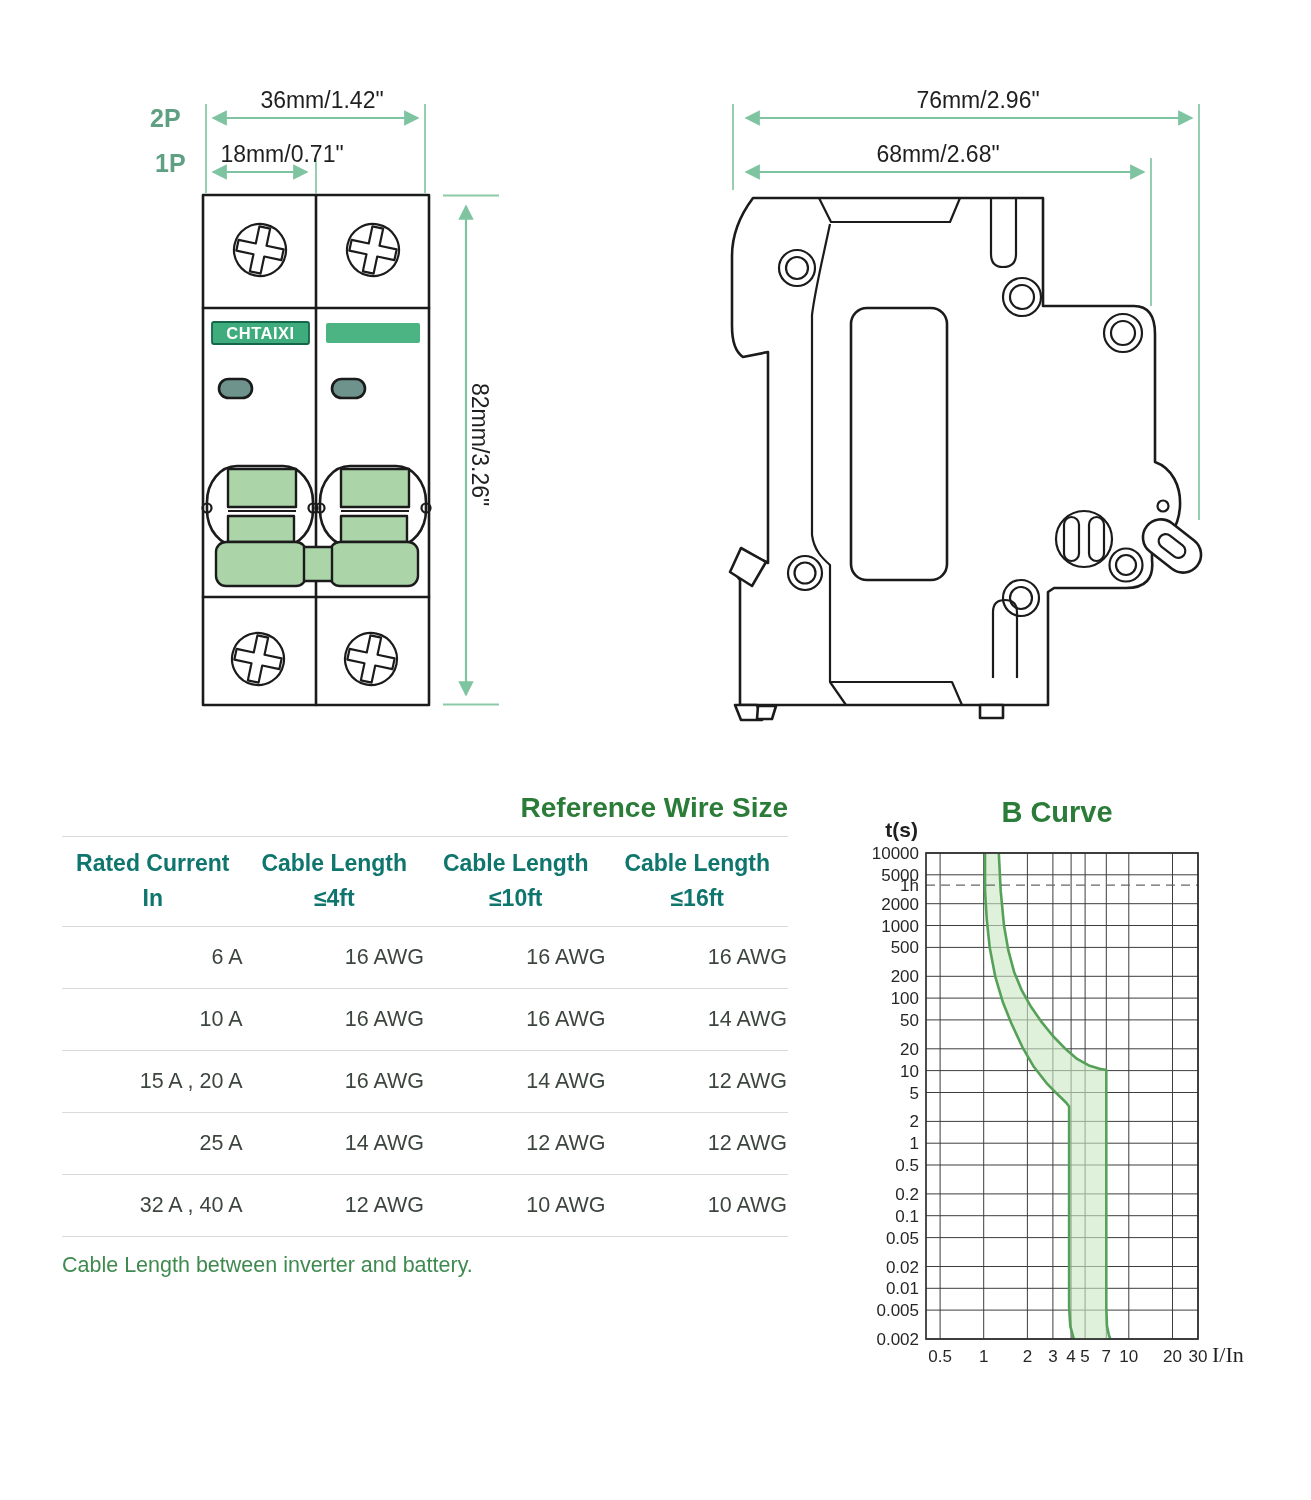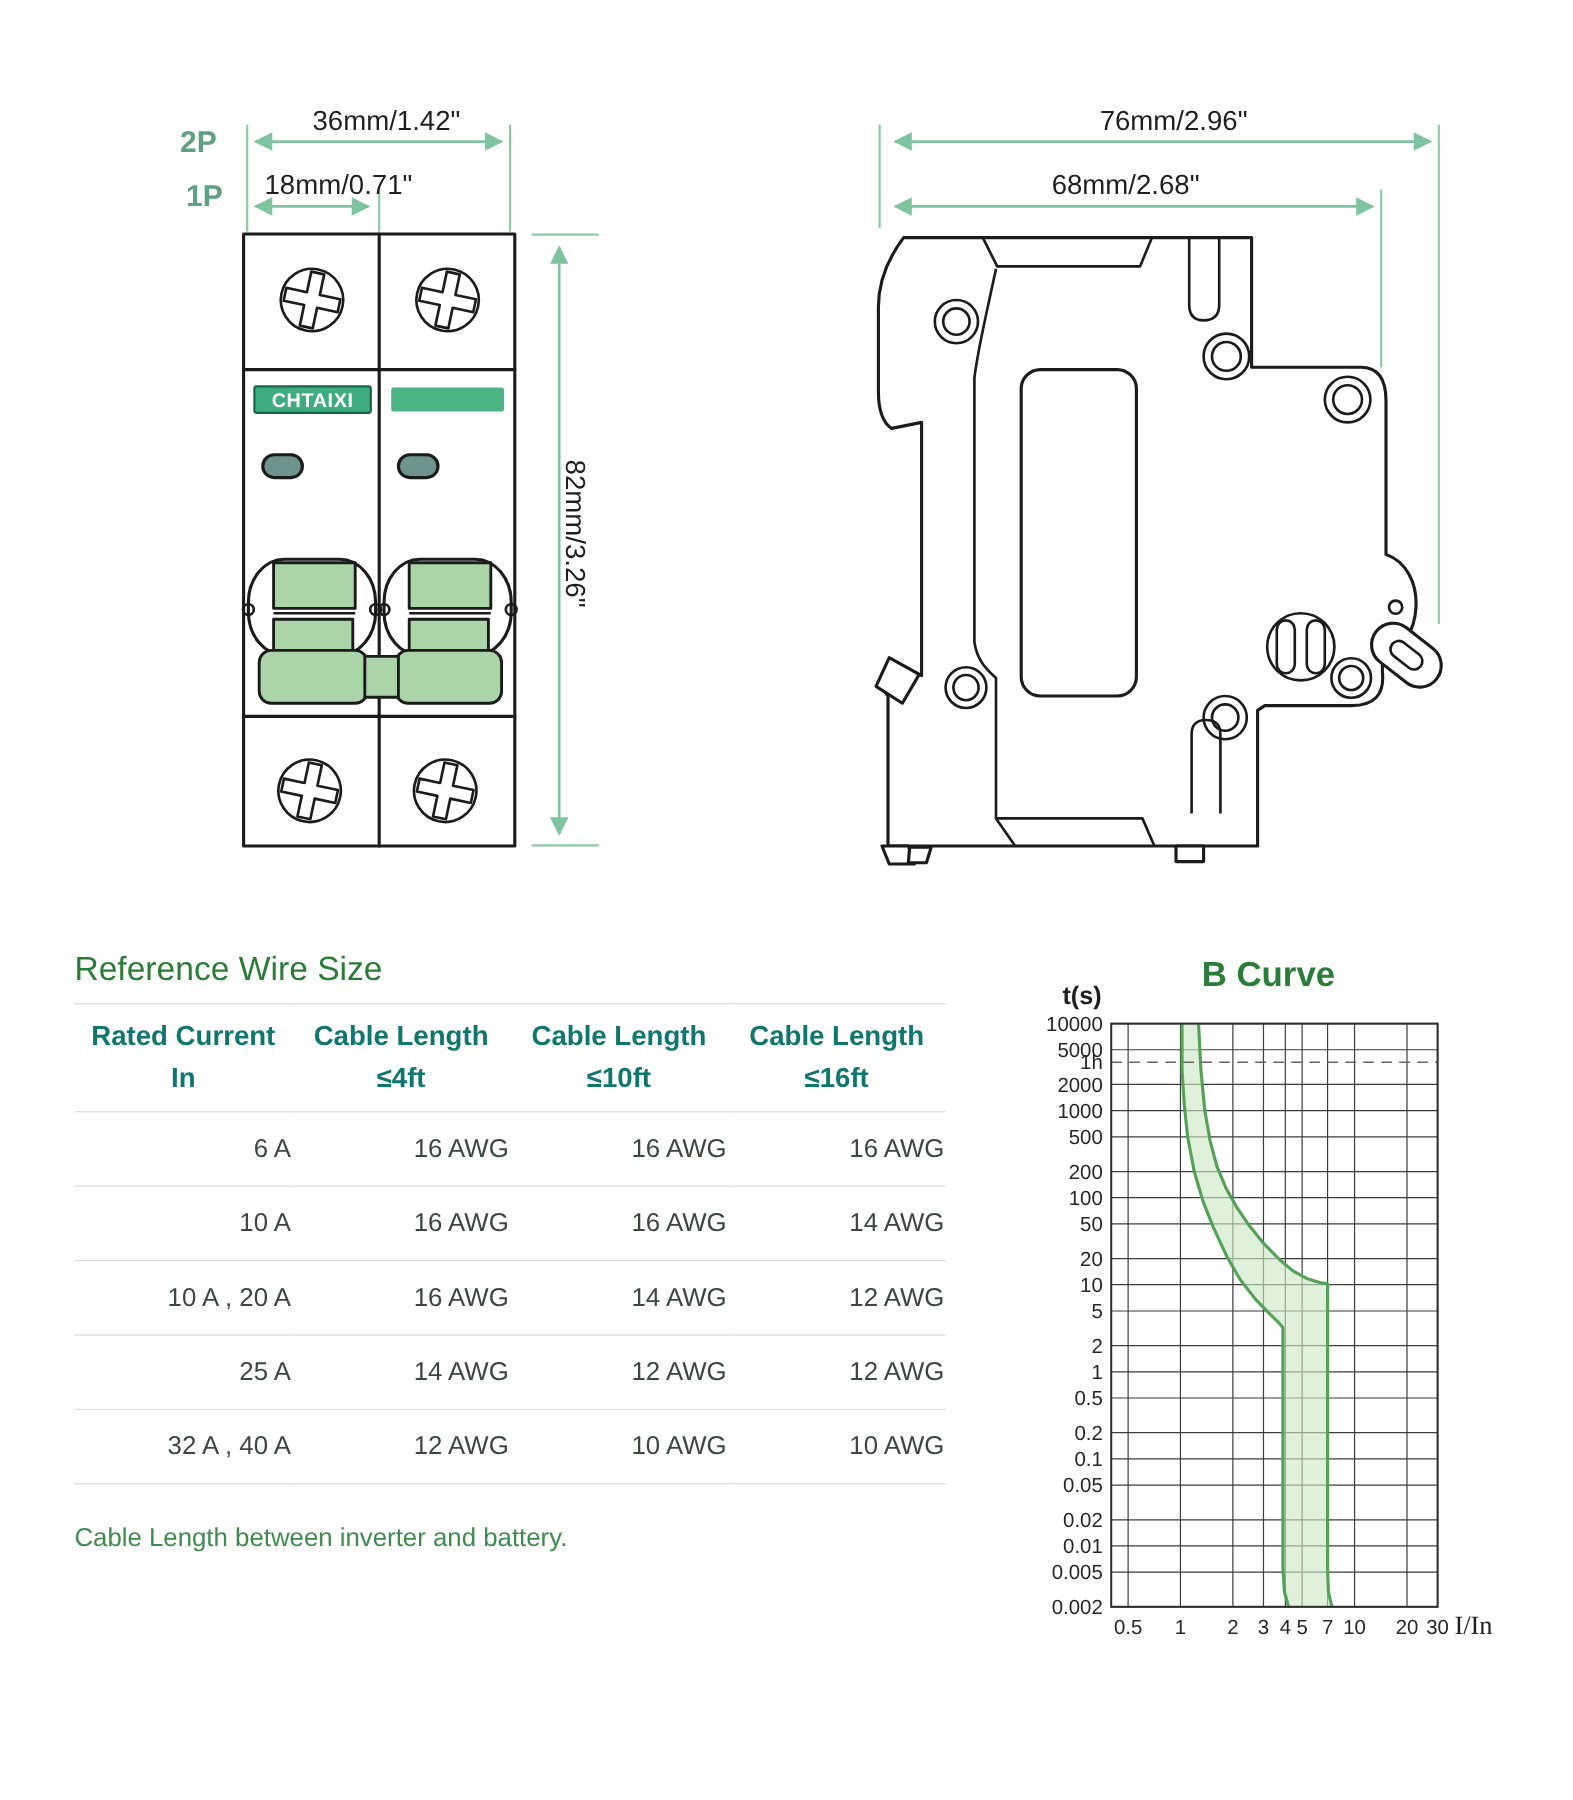--- a/index.html
+++ b/index.html
@@ -14,26 +14,26 @@
   .ext{stroke:#8cc9a6;stroke-width:1.8;fill:none;}
   .dimtxt{font-size:23px;fill:#1f1f1f;}
   .poletxt{font-size:25px;font-weight:600;fill:#5fa083;}
   .brandbox{fill:#3fac7e;stroke:#156648;stroke-width:1.8;}
   .brandbar{fill:#4cb483;stroke:none;}
   .brandtxt{font-size:16.5px;font-weight:bold;fill:#ffffff;letter-spacing:.5px;}
   .palegreen{fill:#abd5a8;stroke:#1b1b1b;stroke-width:2.4;stroke-linejoin:round;}
   .pill{fill:#6e938d;stroke:#1b1b1b;stroke-width:2.6;}
   
   .wiretable{position:absolute;left:62px;top:792px;width:726px;}
-  .wiretable h2{margin:0 0 12px 0;text-align:left;font-size:28px;font-weight:normal;color:#2b7c38;}
+  .wiretable h2{margin:0 0 12px 0;text-align:right;font-size:28px;font-weight:bold;color:#2b7c38;}
   table{width:100%;border-collapse:collapse;table-layout:fixed;}
   thead tr{border-top:1.5px solid #dadada;border-bottom:1.5px solid #dadada;}
   th{font-weight:700;color:#0f766e;font-size:23px;padding:9px 0 11px 0;line-height:1.5;}
   td{color:#3c463f;font-size:21.5px;text-align:right;height:59px;border-bottom:1.5px solid #dadada;}
-  .footnote{margin-top:32px;color:#3f8a4f;font-size:21.5px;}
+  .footnote{margin-top:16px;color:#3f8a4f;font-size:21.5px;}
   
   .chartsvg{position:absolute;left:840px;top:790px;}
   .grid{stroke:#3d3d3d;stroke-width:1;}
   .grid-dashed{stroke:#666;stroke-width:1.3;stroke-dasharray:9 6;}
   .plot-border{stroke:#2e2e2e;stroke-width:1.7;fill:none;}
   .band-fill{fill:#cbe6c5;fill-opacity:.62;stroke:none;}
   .band-line{fill:none;stroke:#55a158;stroke-width:2.6;stroke-linejoin:round;}
   .tick{font-family:"Liberation Sans",sans-serif;font-size:17px;fill:#262626;}
   .ylab{text-anchor:end;}
   .xlab{text-anchor:middle;}
@@ -213,21 +213,21 @@
             <td>16 AWG</td>
             <td>16 AWG</td>
           </tr>
           <tr>
             <td>10 A</td>
             <td>16 AWG</td>
             <td>16 AWG</td>
             <td>14 AWG</td>
           </tr>
           <tr>
-            <td>10 A , 20 A</td>
+            <td>15 A , 20 A</td>
             <td>16 AWG</td>
             <td>14 AWG</td>
             <td>12 AWG</td>
           </tr>
           <tr>
             <td>25 A</td>
             <td>14 AWG</td>
             <td>12 AWG</td>
             <td>12 AWG</td>
           </tr>

